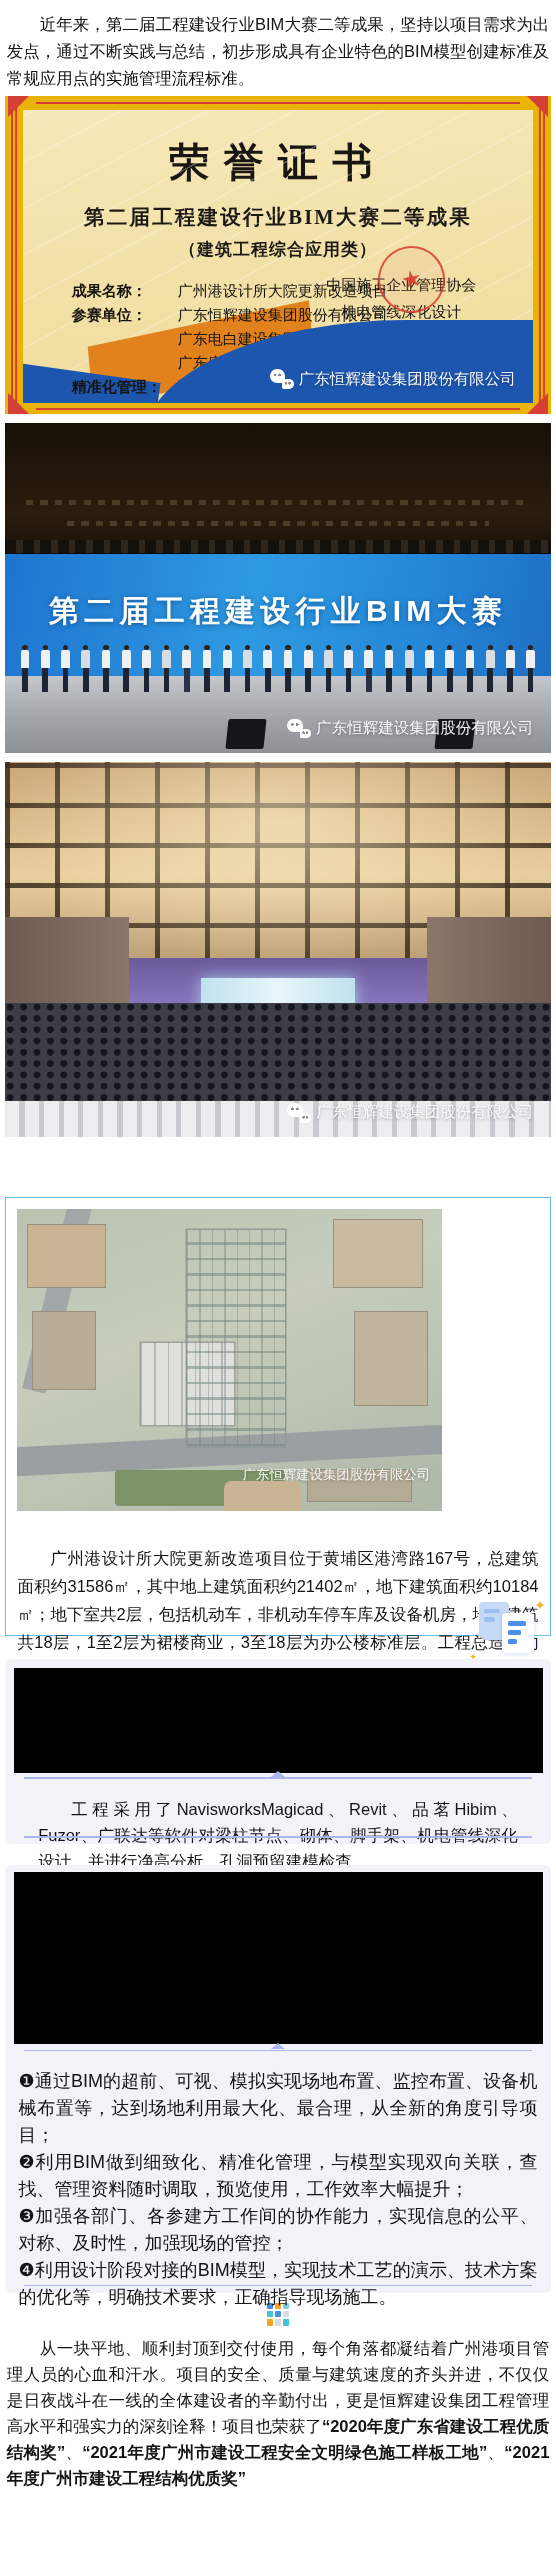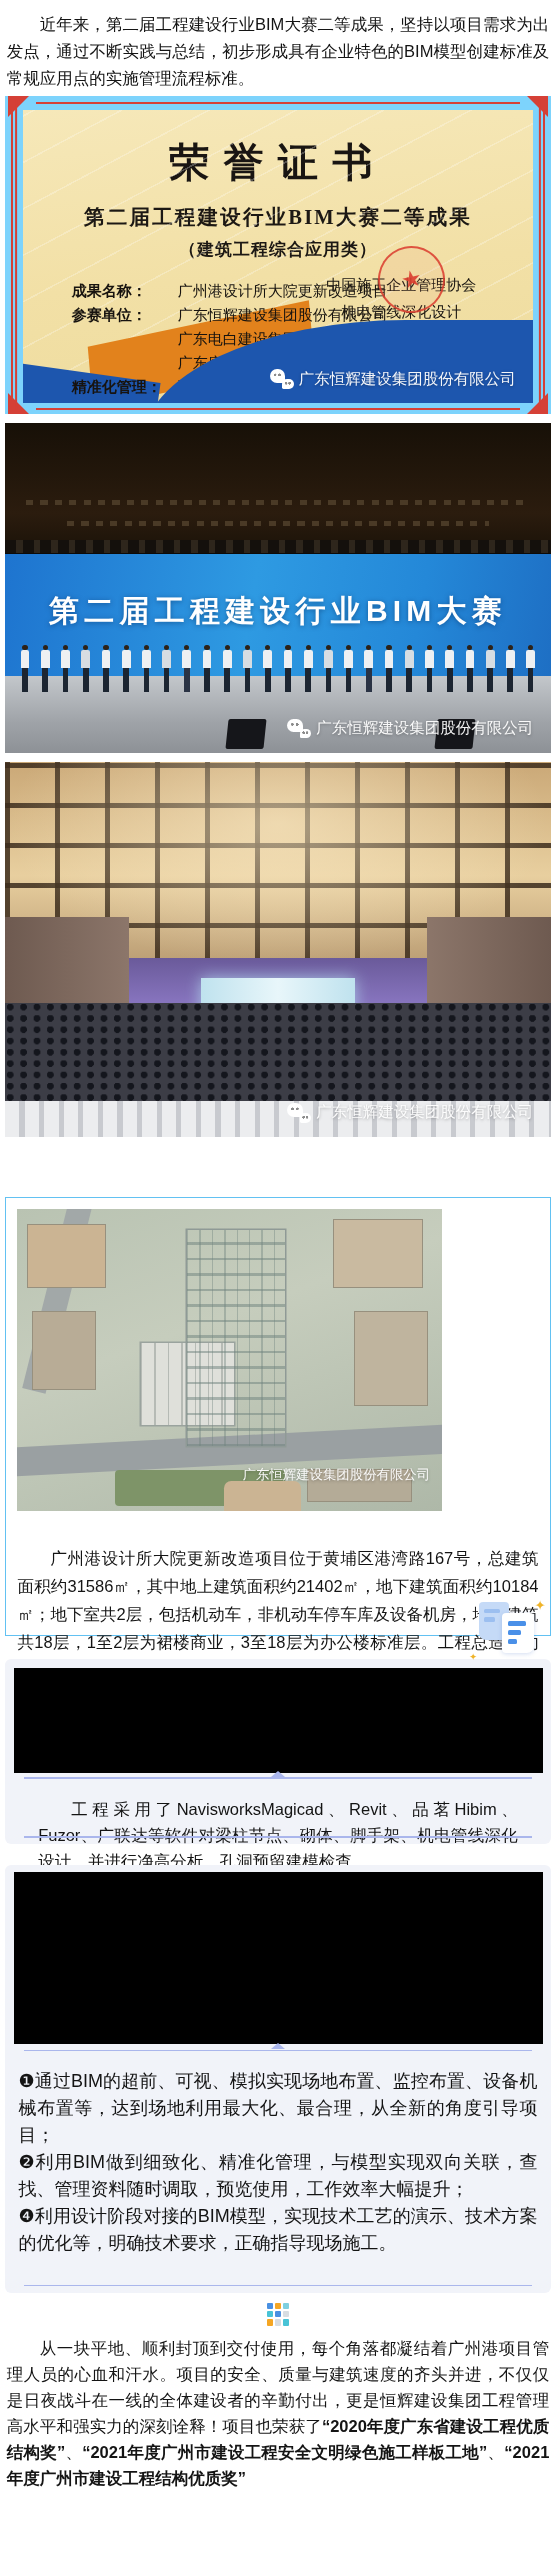--- a/index.html
+++ b/index.html
@@ -3,21 +3,21 @@
 <meta charset="utf-8">
 <style>
   html,body{margin:0;padding:0;background:#fff;}
   .page{width:556px;height:4105px;overflow:hidden;position:relative;background:#fff;
         font-family:"Liberation Sans",sans-serif;color:#141414;}
   
   .intro{padding:11.3px 6.7px 0;}
   .intro p{margin:0;font-size:16.5px;line-height:27px;text-indent:2em;text-align:justify;}
   .intro b{font-weight:bold;}
   
-  .cert1-wrap{margin:4.1px 5.2px 0;height:318px;position:relative;background:#7dd3fc;overflow:hidden;}
+  .cert1-wrap{margin:4.1px 5.2px 0;height:318px;position:relative;background:#eab308;overflow:hidden;}
   .cert1-wrap .edge{position:absolute;background:#d54036;}
   .edge.top{left:31px;right:31px;top:5.2px;height:2.1px;}
   .edge.bottom{left:31px;right:31px;bottom:4.1px;height:2.1px;}
   .edge.left{left:6.2px;top:4.1px;bottom:4.1px;width:1.5px;box-shadow:4.1px 0 0 #d54036;}
   .edge.right{right:6.2px;top:4.1px;bottom:4.1px;width:1.5px;box-shadow:-4.1px 0 0 #d54036;}
   .corner{position:absolute;width:0;height:0;border-style:solid;}
   .corner.tl{left:3.1px;top:0;border-width:21.6px 21.6px 0 0;border-color:#d54036 transparent transparent transparent;}
   .corner.tr{right:3.1px;top:0;border-width:0 21.6px 21.6px 0;border-color:transparent #d54036 transparent transparent;}
   .corner.bl{left:3.1px;bottom:0;border-width:21.6px 0 0 21.6px;border-color:transparent transparent transparent #d54036;}
   .corner.br{right:3.1px;bottom:0;border-width:0 0 21.6px 21.6px;border-color:transparent transparent #d54036 transparent;}
@@ -432,20 +432,21 @@
   </div>
 
   <div class="card card2">
     <div class="video"></div>
     <div class="divider">
         <span class="tri"></span>
       </div>
     <div class="bullets">
       <p>❶通过BIM的超前、可视、模拟实现场地布置、监控布置、设备机械布置等，达到场地利用最大化、最合理，从全新的角度引导项目；</p>
       <p>❷利用BIM做到细致化、精准化管理，与模型实现双向关联，查找、管理资料随时调取，预览使用，工作效率大幅提升；</p>
+      <p>❸加强各部门、各参建方工作间的协作能力，实现信息的公平、对称、及时性，加强现场的管控；</p>
       <p>❹利用设计阶段对接的BIM模型，实现技术工艺的演示、技术方案的优化等，明确技术要求，正确指导现场施工。</p>
     </div>
     <div class="endline"></div>
   </div>
 
   <div class="gridicon">
     <i style="background:#4a90e2"></i>
       <i style="background:#f5a623"></i>
       <i style="background:#7ed0e0"></i>
     <i style="background:#49c3d6"></i>

